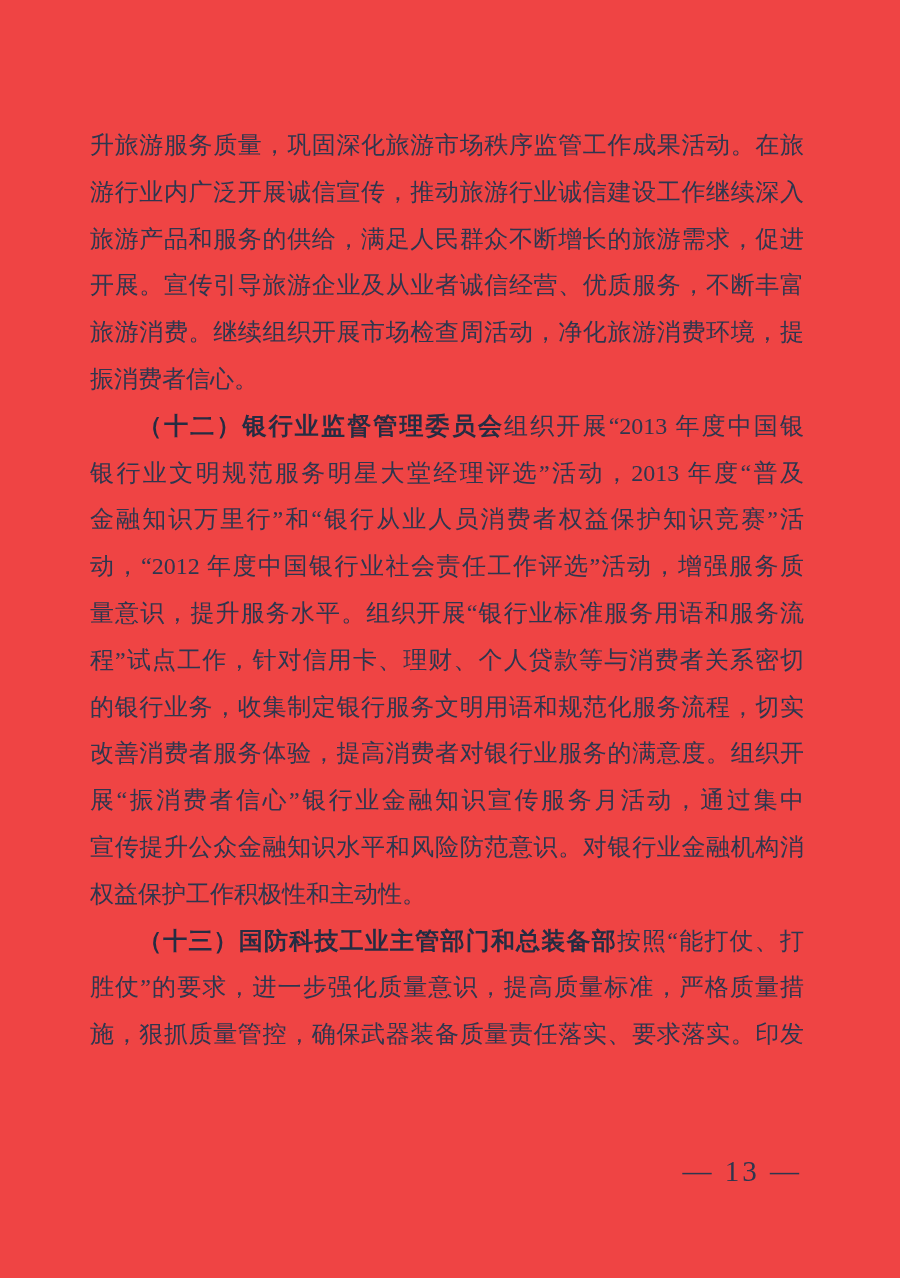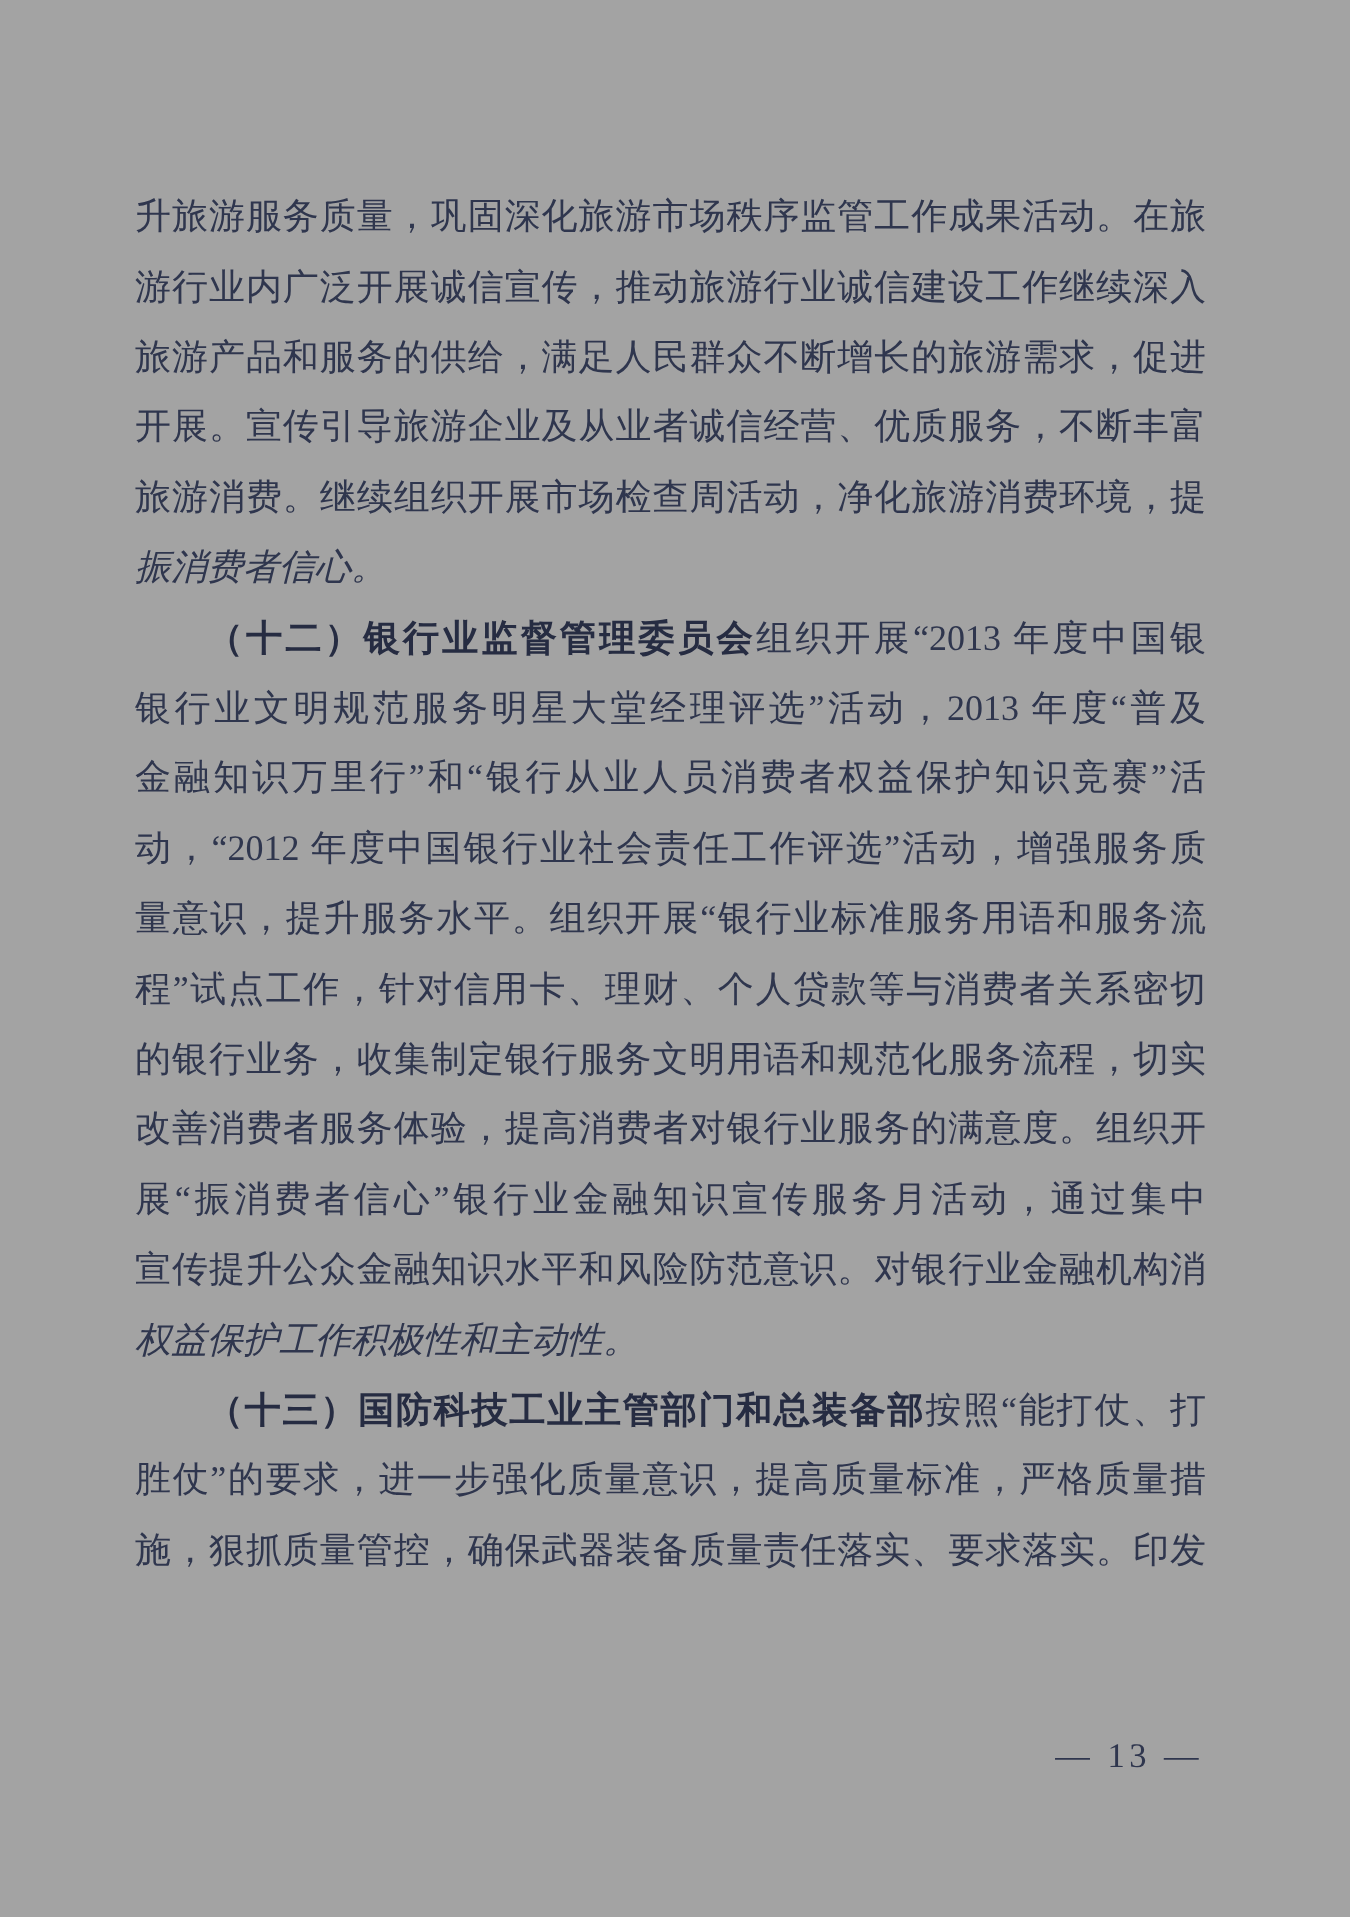--- a/index.html
+++ b/index.html
@@ -4,21 +4,21 @@
 <style>
   html, body {
     margin: 0;
     padding: 0;
     background: #ffffff;
   }
   .page {
     position: relative;
     width: 900px;
     height: 1278px;
-    background: #a3a3a3;
+    background: #ef4444;
     font-family: "Liberation Serif", "DejaVu Serif", serif;
     color: #2f364e;
     overflow: hidden;
   }
   .content {
     position: absolute;
     left: 90px;
     top: 122px;
     width: 714px;
   }
@@ -28,34 +28,33 @@
     font-size: 24px;
     text-align: justify;
     text-align-last: justify;
     text-justify: inter-character;
     overflow: hidden;
     white-space: nowrap;
   }
   .line.plain {
     text-align: center;
     text-align-last: left;
-    font-style: italic;
   }
   .line.indent {
     text-indent: 48px;
   }
   .bold {
     font-weight: bold;
     color: #262c42;
   }
   .footer {
     position: absolute;
     top: 1156px;
     right: 98px;
-    font-size: 23px;
+    font-size: 29px;
     line-height: 30px;
     letter-spacing: 3px;
     color: #2f364e;
   }
 </style>
 </head>
 <body>
 
 <div class="page">
   <div class="content">

